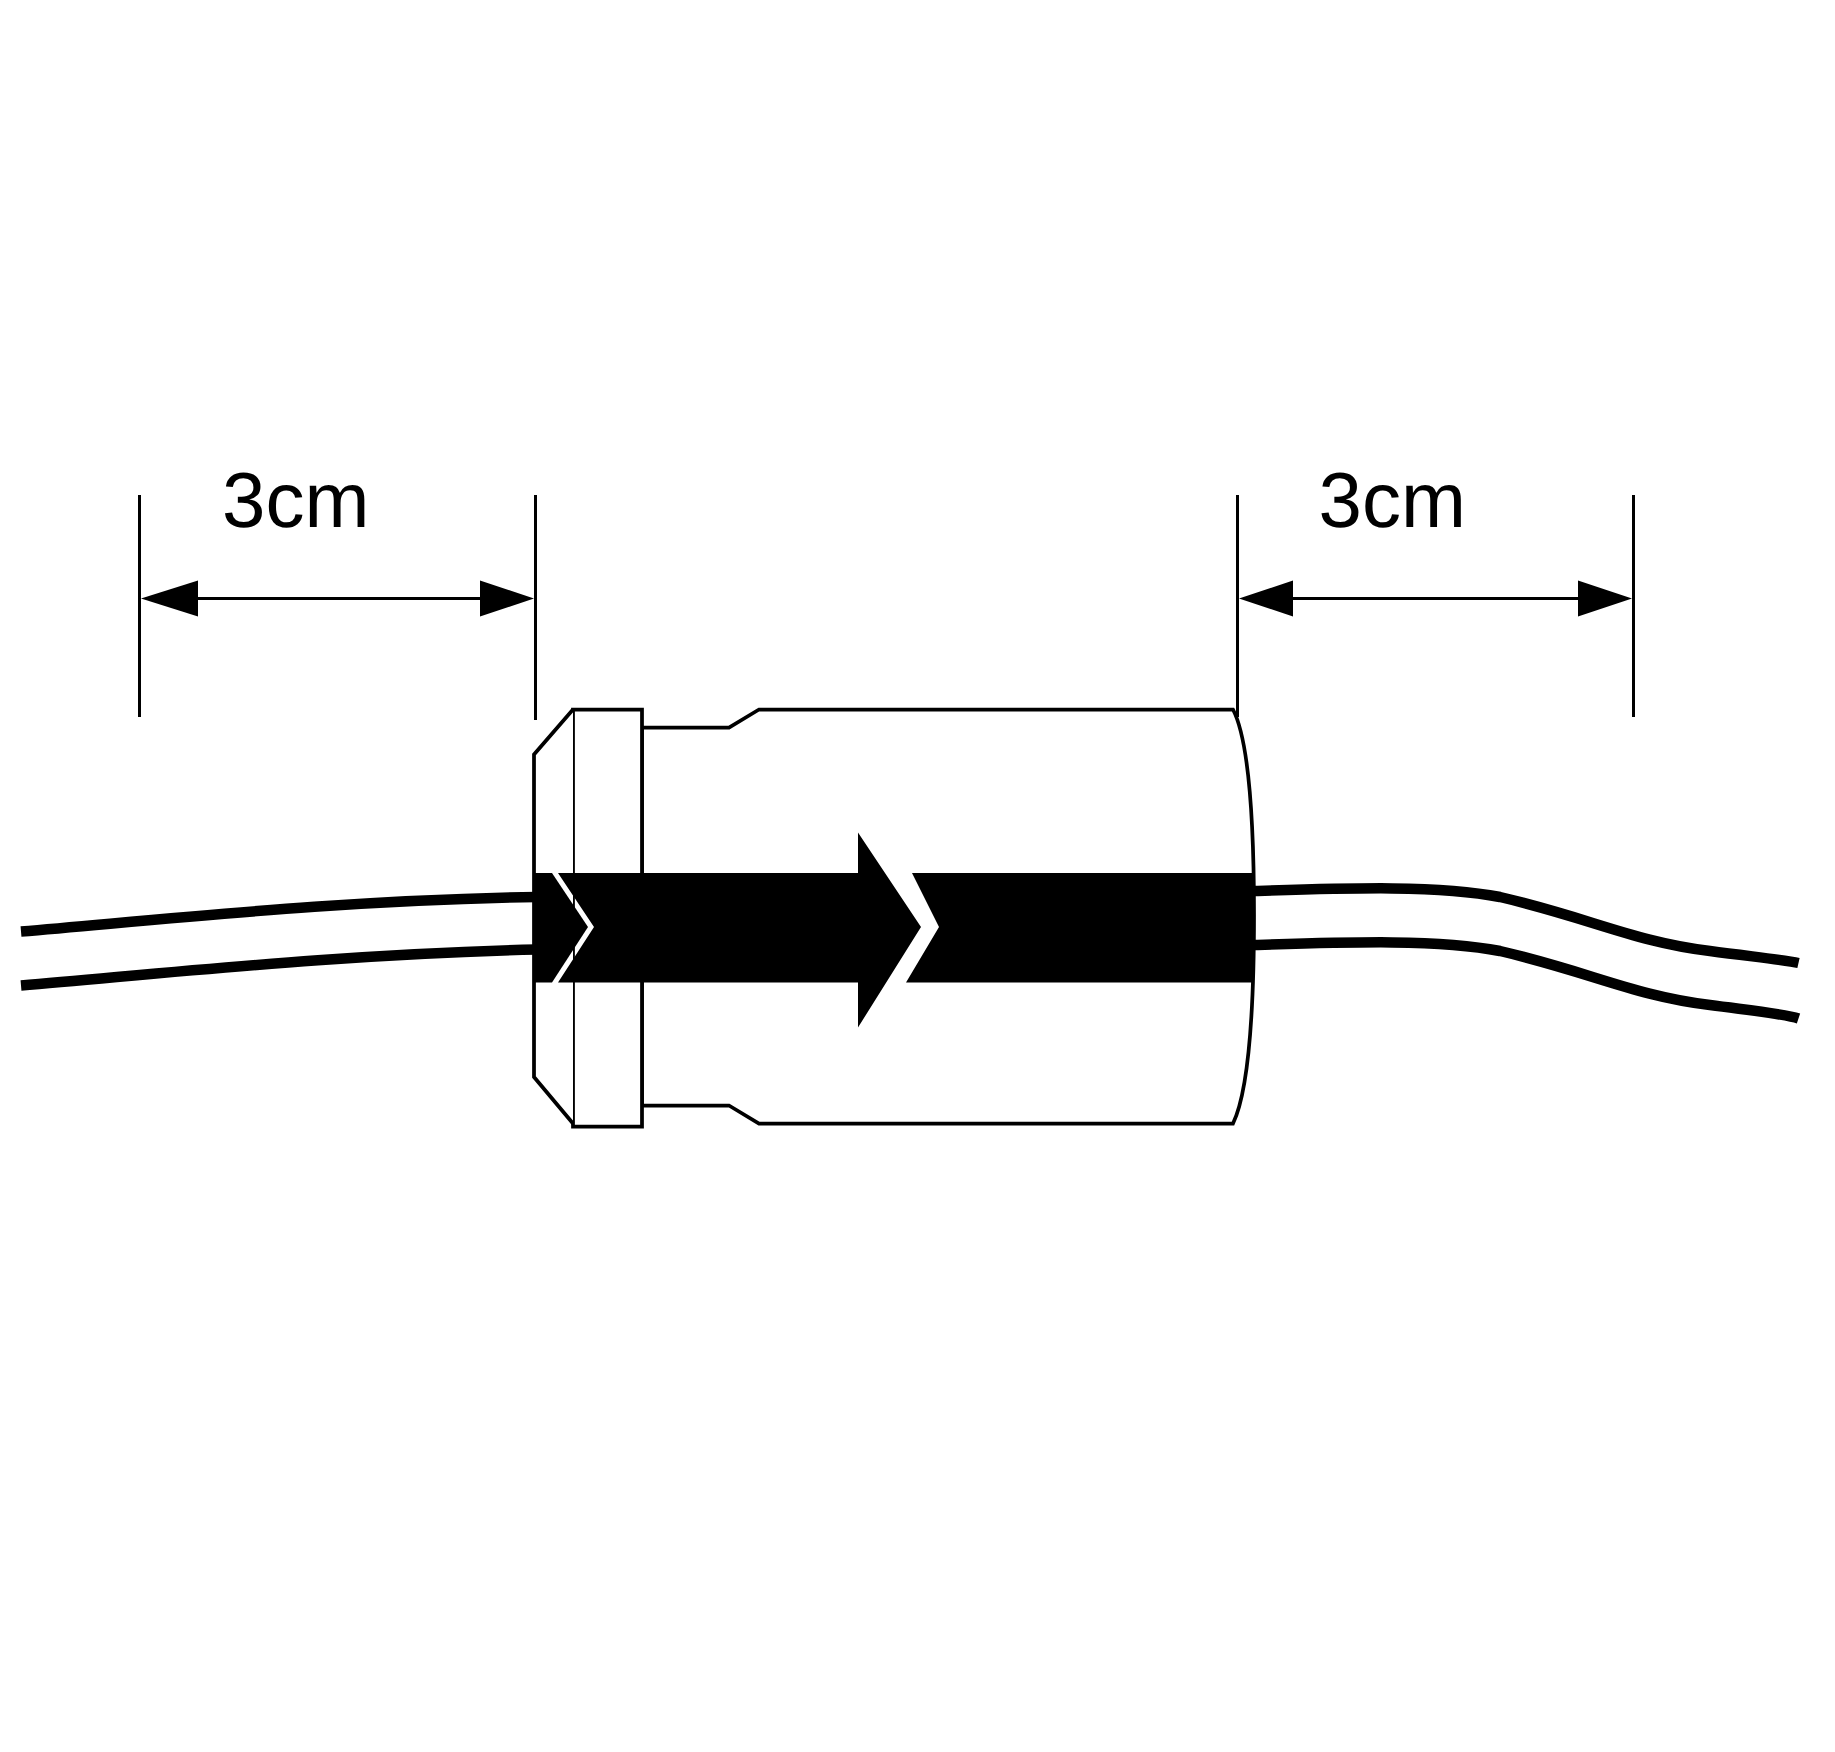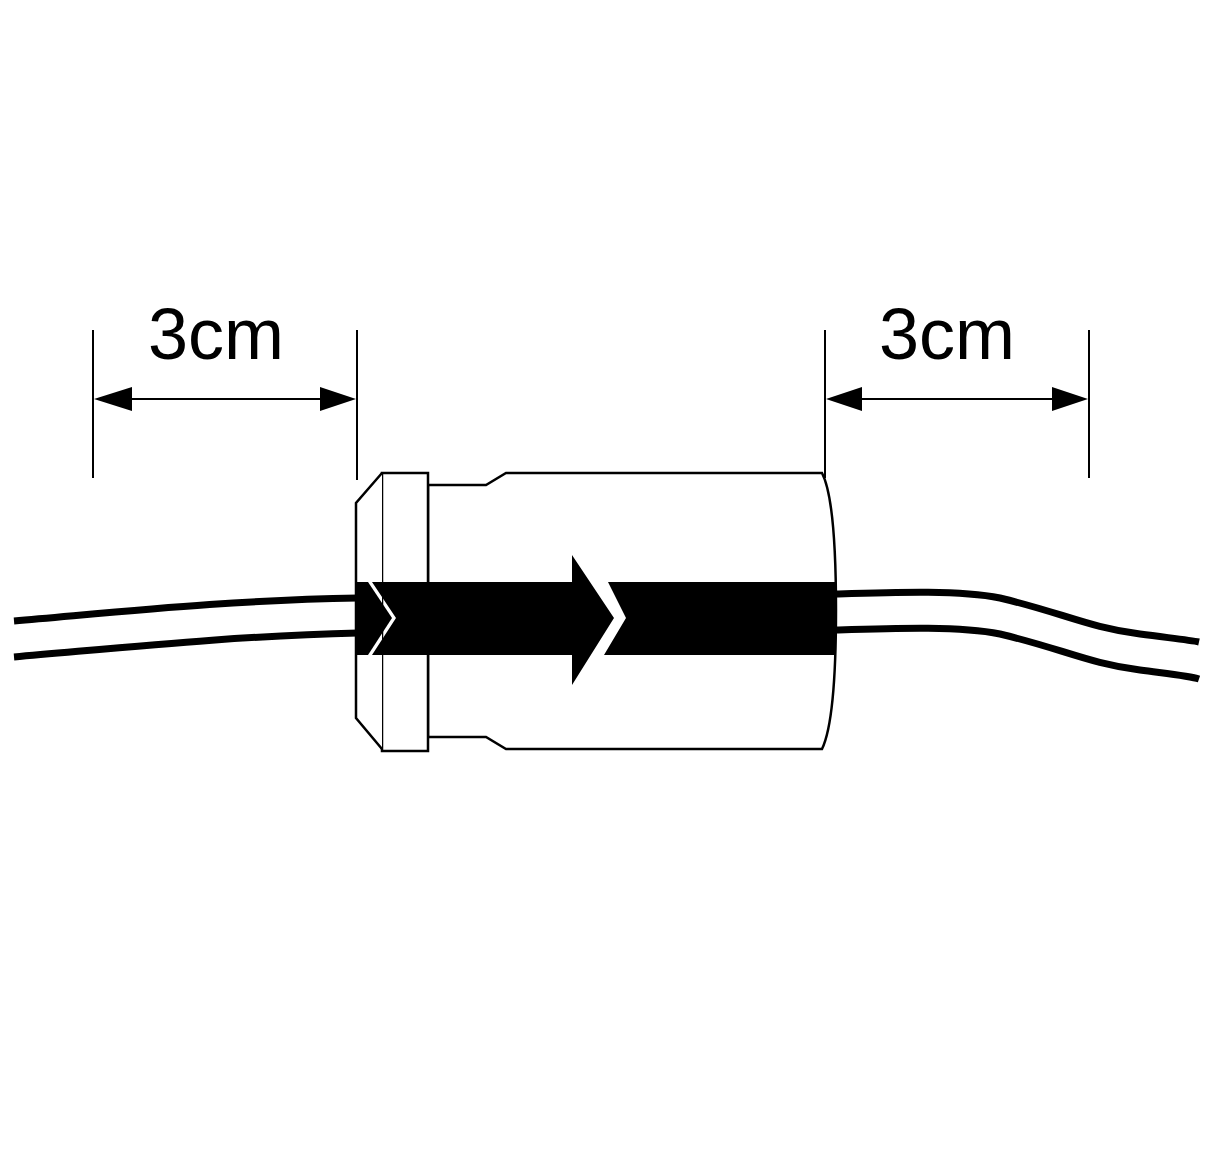--- a/index.html
+++ b/index.html
@@ -1,21 +1,21 @@
 <!DOCTYPE html>
 <html><head>
 <meta charset="utf-8">
 <style>
   html, body { margin: 0; padding: 0; background: #ffffff; }
   body { width: 1223px; height: 1168px; position: relative; overflow: hidden; }
   #diagram { position: absolute; left: 0; top: 0; width: 1223px; height: 1168px; }
   .dim-label {
     position: absolute;
     font-family: "Liberation Sans", sans-serif;
-    font-size: 72px;
+    font-size: 52px;
     line-height: 68px;
     color: #000000;
     letter-spacing: 0px;
   }
 </style>
 </head>
 <body>
 
 <svg id="diagram" viewBox="0 0 1223 1168" xmlns="http://www.w3.org/2000/svg">
 

